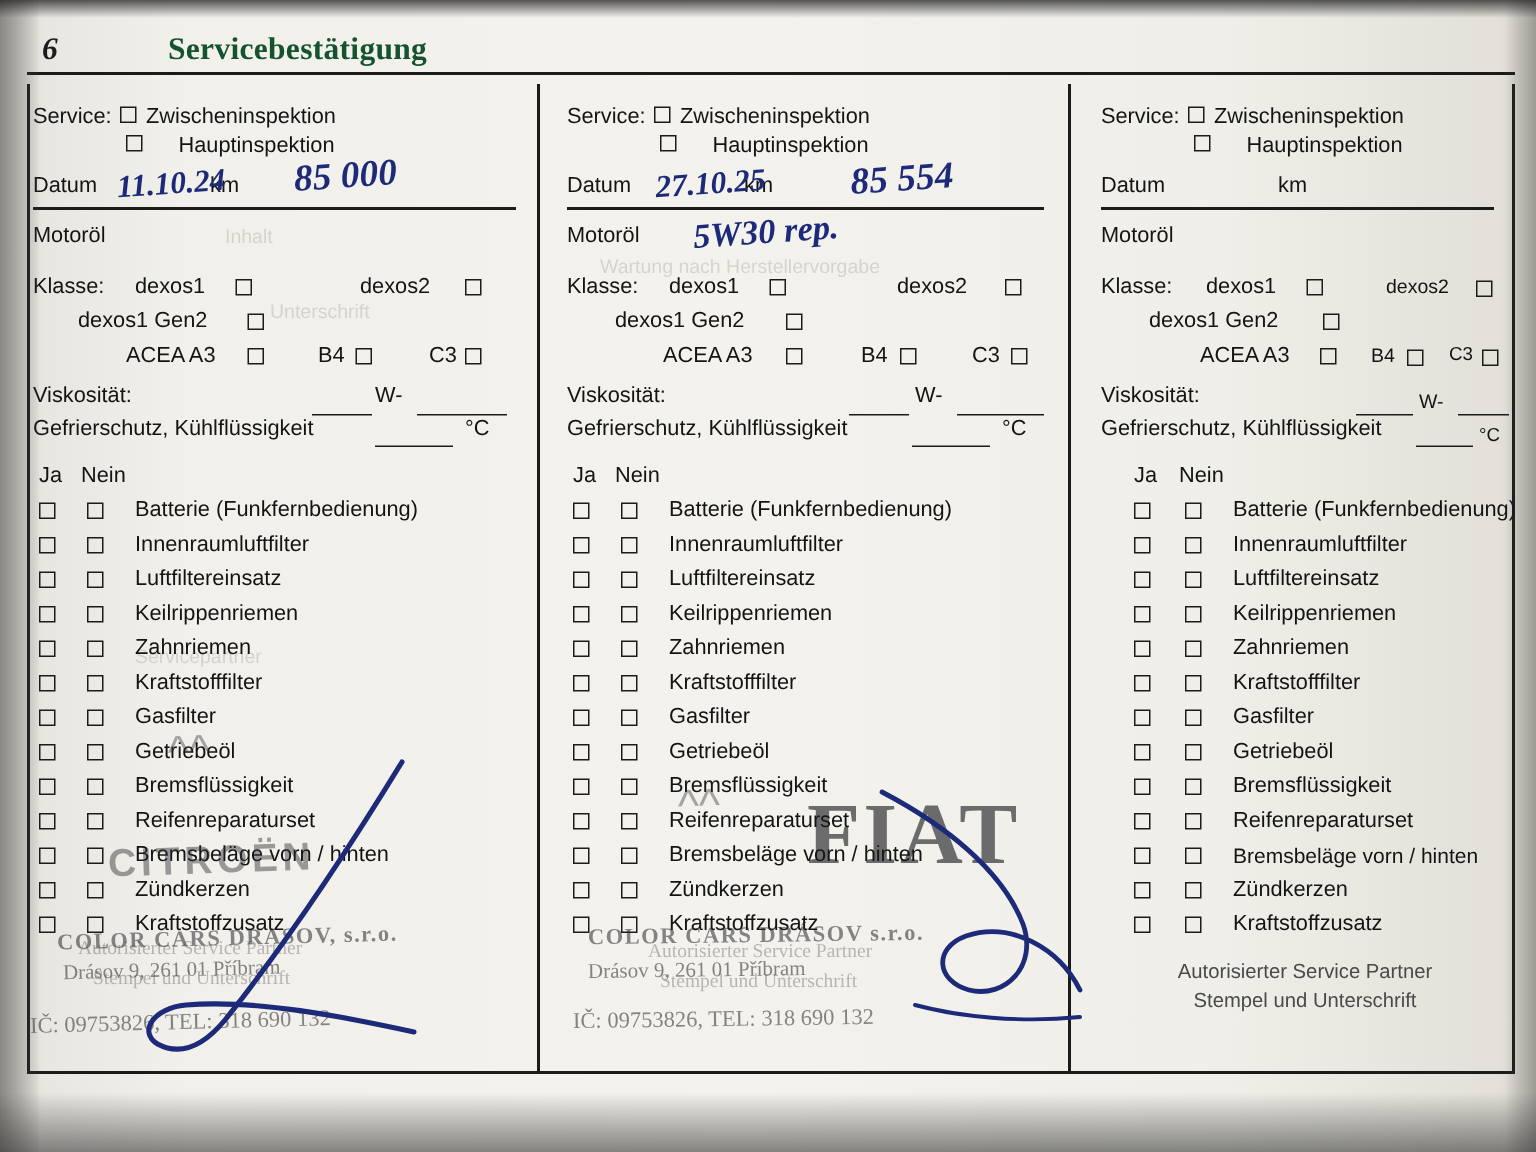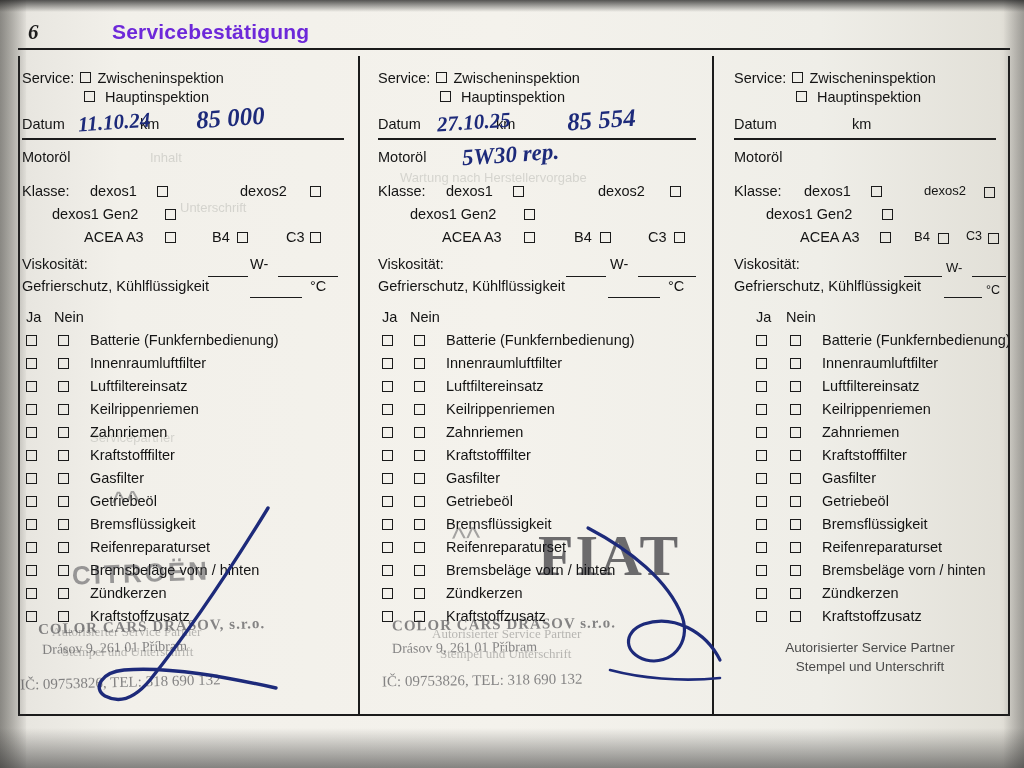--- a/index.html
+++ b/index.html
@@ -57,22 +57,23 @@
     font-weight: bold;
     font-style: italic;
     color: #1c1c1c;
     font-family: "Liberation Serif", serif;
   }
   .doc-title {
     position: absolute;
     left: 112px; top: 12px;
     font-size: 21px;
     font-weight: bold;
-    color: #6d28d9;
+    color: #14532d;
     letter-spacing: 0.2px;
+    font-family: Liberation Serif, serif;
   }
   .header-rule {
     position: absolute;
     left: 18px; top: 48px; width: 992px; height: 2px;
     background: #1b1b1b;
   }
 
   
   .table {
     position: absolute;
@@ -113,21 +114,21 @@
     width: 11px; height: 11px;
     border: 1.3px solid #1b1b1b;
     box-sizing: border-box;
     vertical-align: -1px;
   }
   .sub-line {
     margin-top: 3px;
     padding-left: 62px;
     display: flex;
     align-items: baseline;
-    gap: 10px;
+    gap: 24px;
   }
 
   .datum-row {
     position: relative;
     margin-top: 9px;
     height: 26px;
   }
   .datum-rule {
     position: absolute;
     left: 0; bottom: 0; height: 1.6px;

